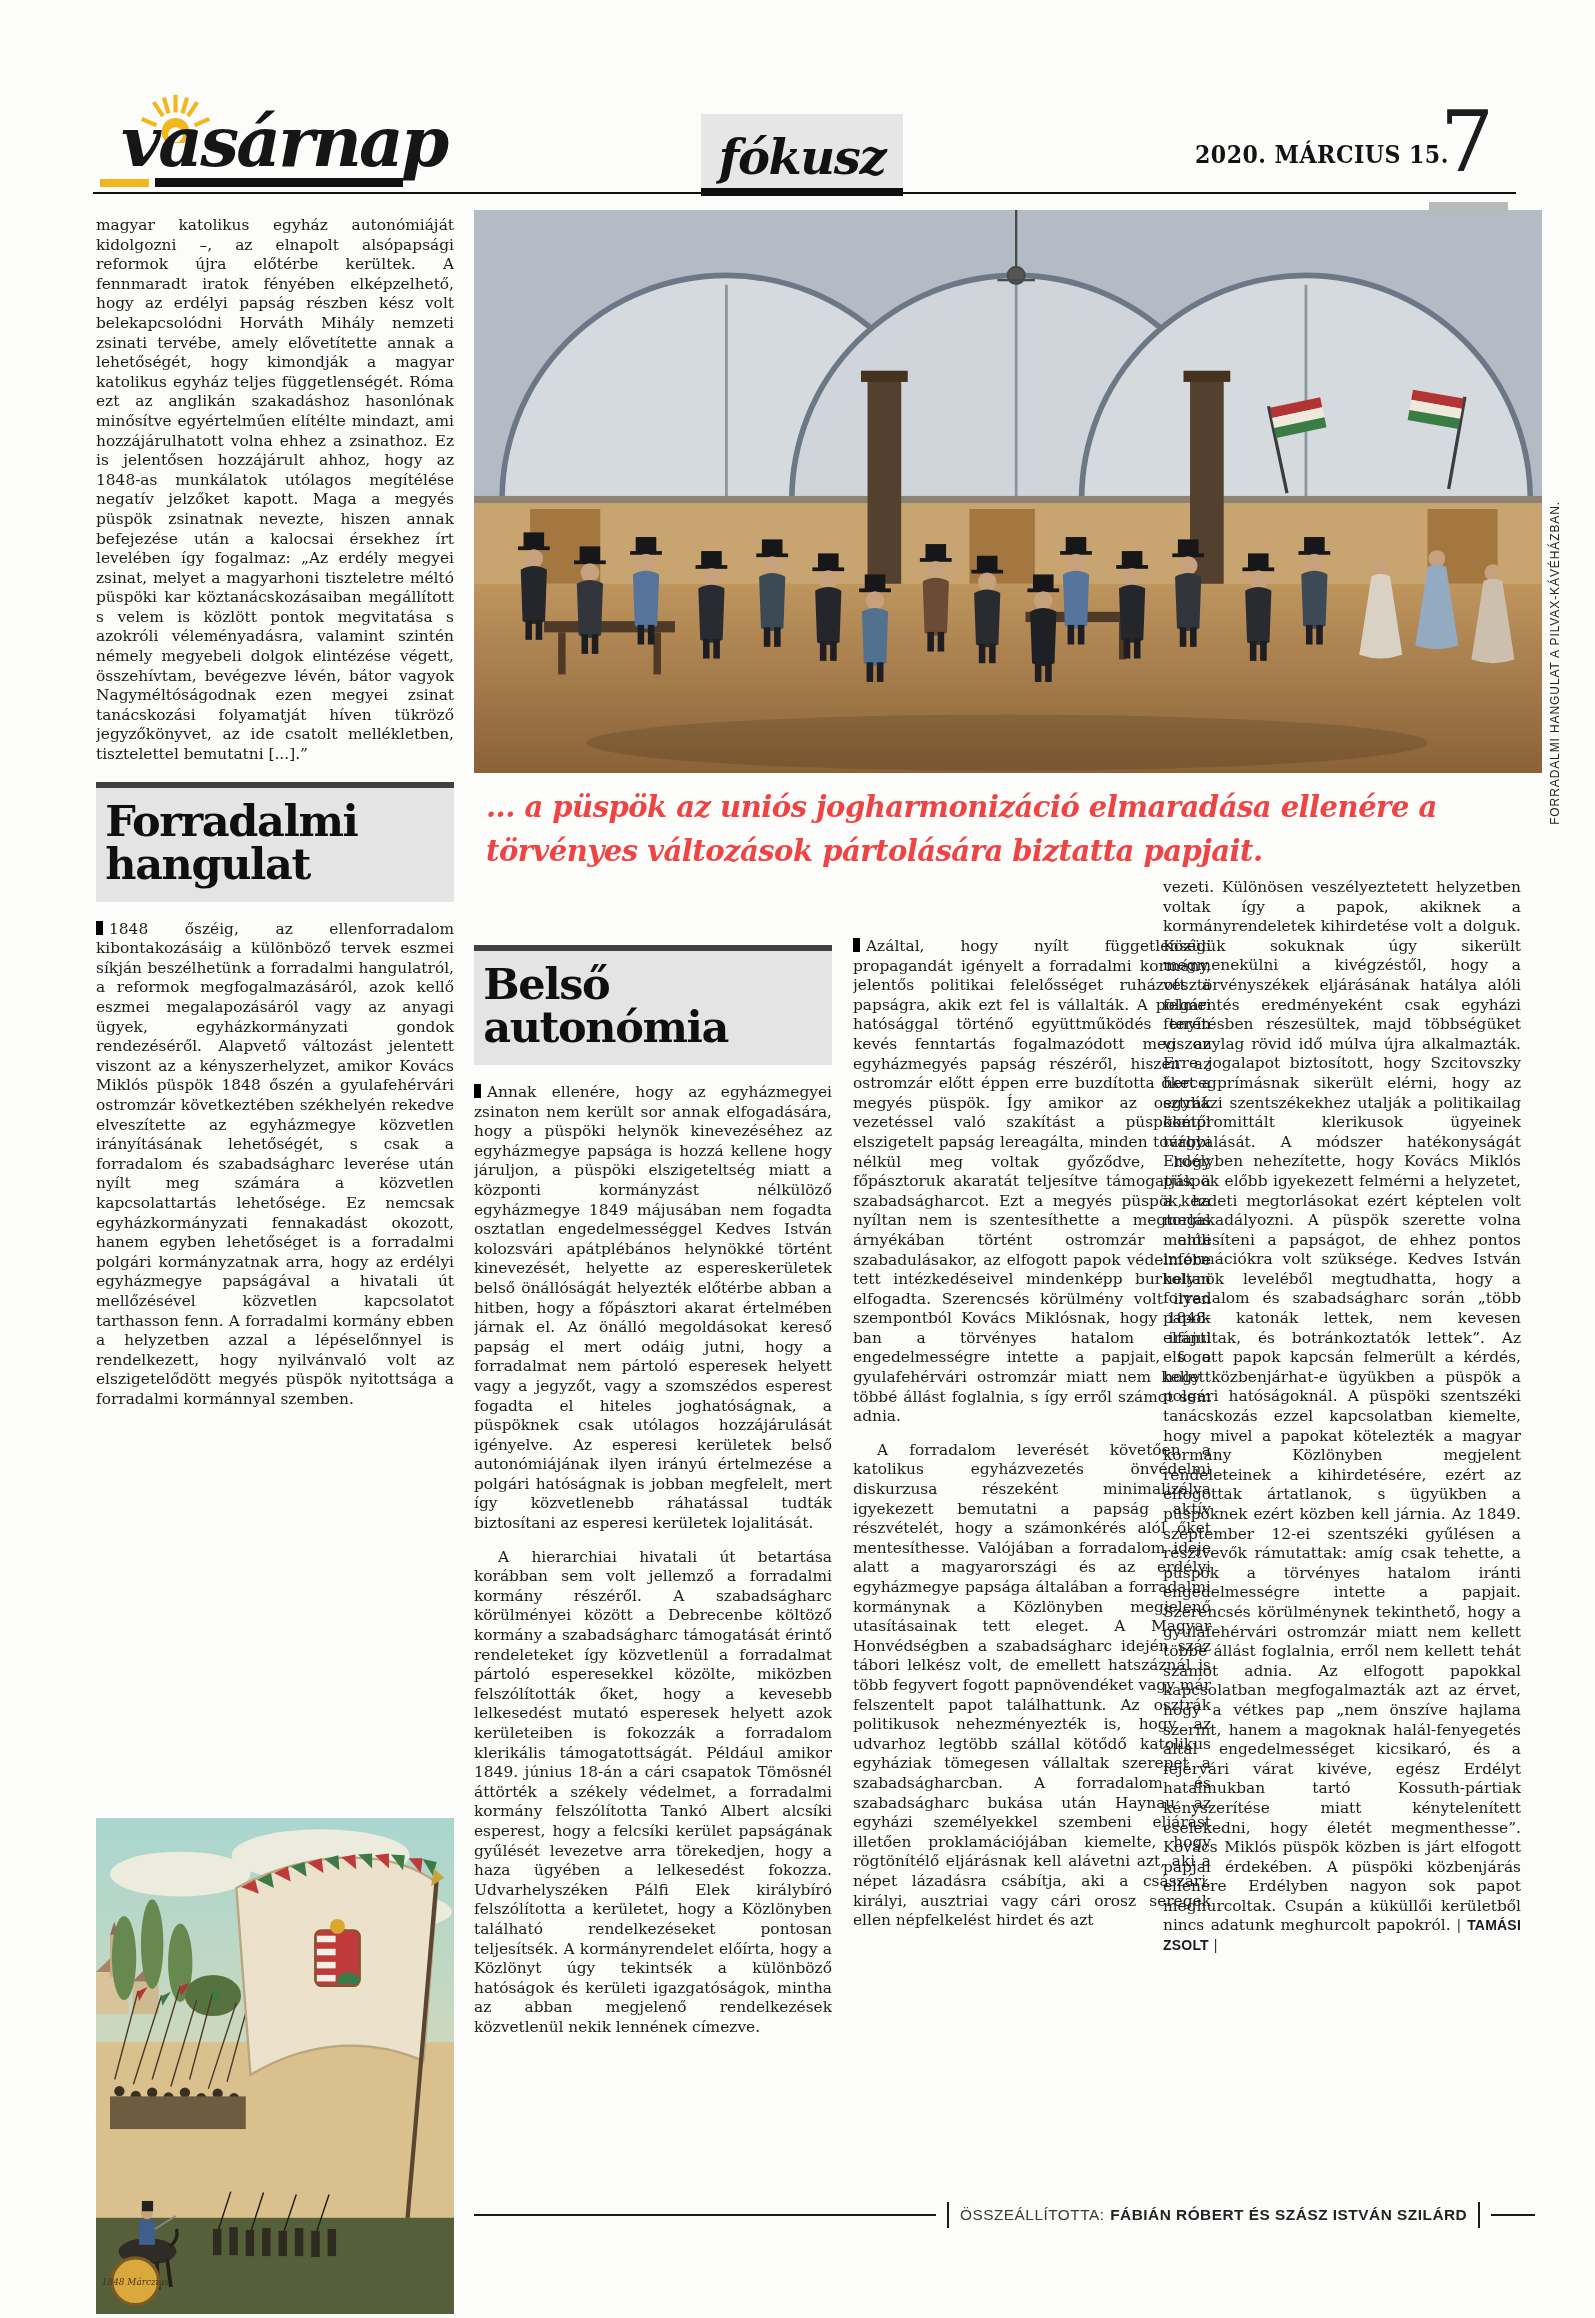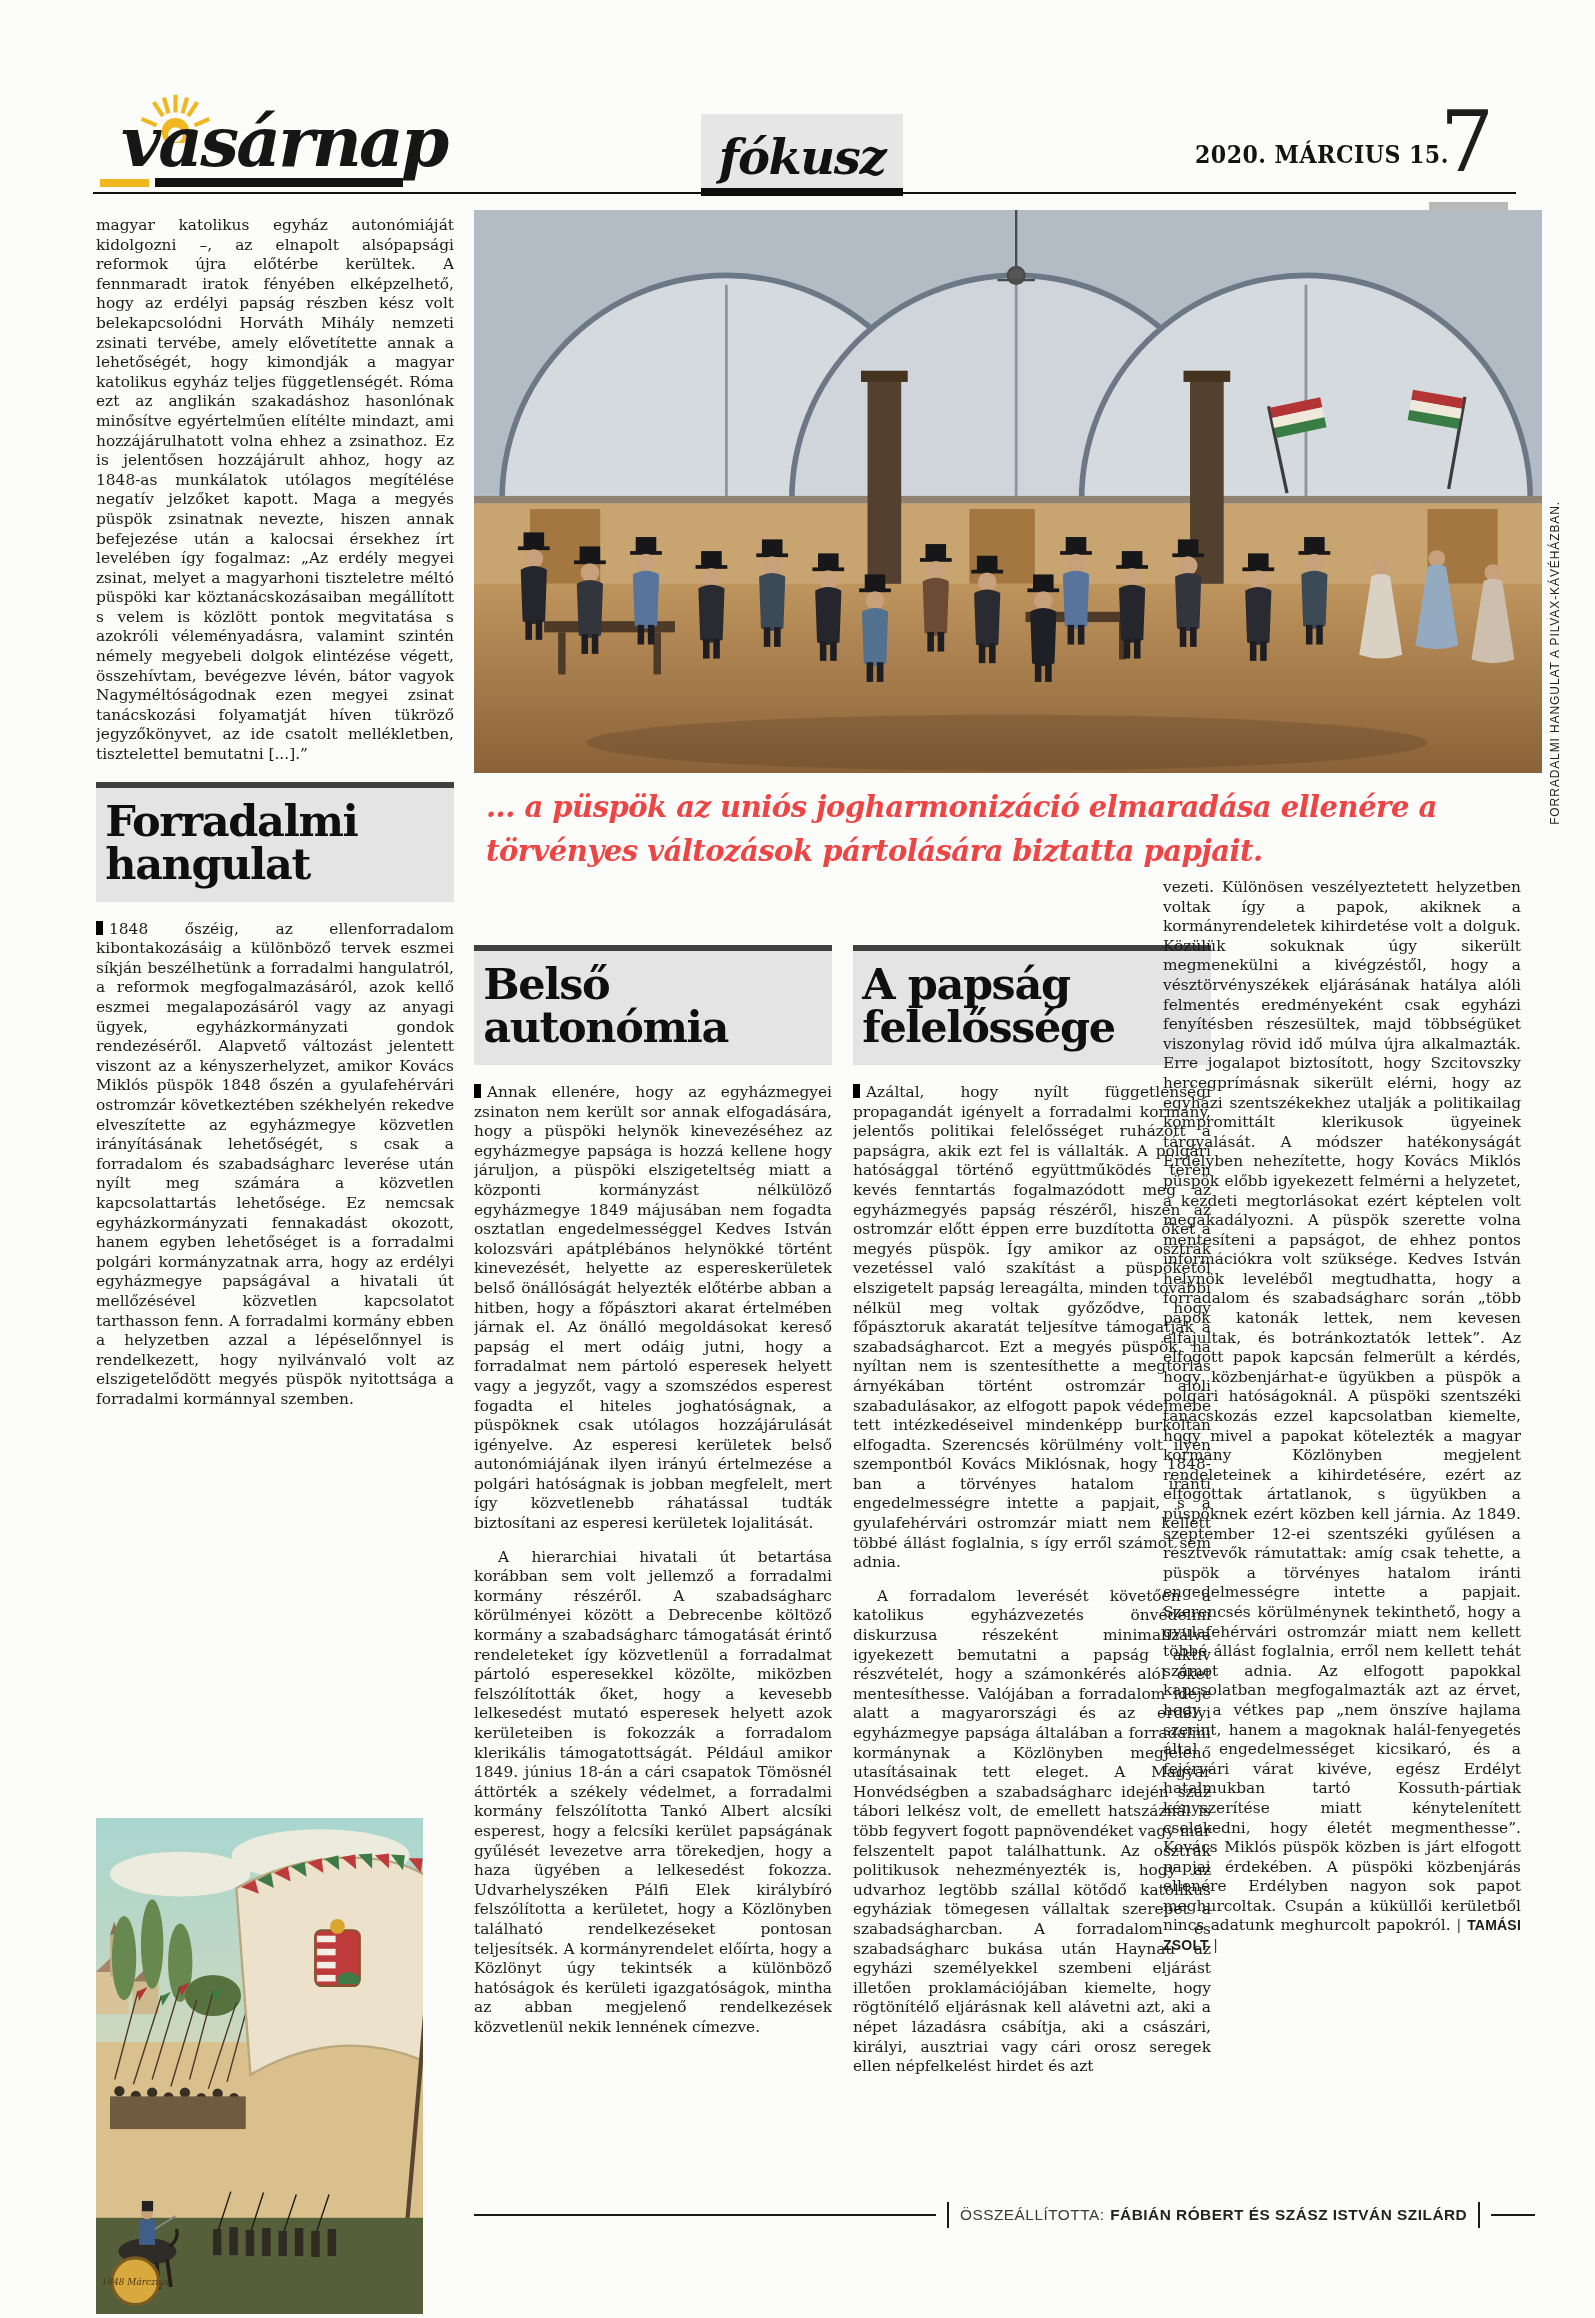--- a/index.html
+++ b/index.html
@@ -34,21 +34,21 @@
   #col3{left:853px;top:937px;max-height:1257px;overflow:hidden;}
   #col4{left:1163px;top:878px;max-height:1323px;overflow:hidden;}
   .headline{border-top:6px solid #404040;background:#e4e4e4;padding:12px 10.3px 16px 9.3px;
          margin:17px 0 18px 0;text-align:left;}
   #col2 .headline,#col3 .headline{margin-top:8px;}
   .headline h2{margin:0;font-size:43px;line-height:1.0;letter-spacing:-1.4px;font-weight:700;color:#0f0f0f;}
   .pmark{display:inline-block;width:6.5px;height:14px;background:#000;margin-right:6.5px;vertical-align:-0.9px;}
   .inline-author{font-family:"Liberation Sans",sans-serif;font-weight:700;font-size:14px;letter-spacing:0.2px;}
   .abar{font-weight:400;color:#333;}
   
-  .bottom-image{position:absolute;left:96px;top:1818px;width:327px;height:496px;overflow:hidden;}
+  .bottom-image{position:absolute;left:96px;top:1818px;width:358px;height:496px;overflow:hidden;}
   
   .footer{position:absolute;left:474px;top:2202px;width:1061px;display:flex;align-items:center;
          font-family:"Liberation Sans",sans-serif;font-size:15.4px;letter-spacing:0.5px;color:#222;}
   .footer .line{height:2.3px;background:#1a1a1a;flex:1;}
   .footer .line.short{flex:0 0 44px;}
   .footer .vbar{width:1.4px;height:26px;background:#1a1a1a;margin:0 11.2px;}
   .footer .names{font-weight:700;margin-left:5.6px;white-space:nowrap;}
   .footer .lab{color:#3a3a3a;white-space:nowrap;}
 </style>
 </head>
@@ -191,23 +191,20 @@
 
   <div class="col" id="col2">
     <div class="headline">
       <h2>Belső autonómia</h2>
     </div>
     <p><span class="pmark"></span><span>Annak ellenére, hogy az egyházmegyei zsinaton nem került sor annak elfogadására, hogy a püspöki helynök kinevezéséhez az egyházmegye papsága is hozzá kellene hogy járuljon, a püspöki elszigeteltség miatt a központi kormányzást nélkülöző egyházmegye 1849 májusában nem fogadta osztatlan engedelmességgel Kedves István kolozsvári apátplébános helynökké történt kinevezését, helyette az espereskerületek belső önállóságát helyezték előtérbe abban a hitben, hogy a főpásztori akarat értelmében járnak el. Az önálló megoldásokat kereső papság el mert odáig jutni, hogy a forradalmat nem pártoló esperesek helyett vagy a jegyzőt, vagy a szomszédos esperest fogadta el hiteles joghatóságnak, a püspöknek csak utólagos hozzájárulását igényelve. Az esperesi kerületek belső autonómiájának ilyen irányú értelmezése a polgári hatóságnak is jobban megfelelt, mert így közvetlenebb ráhatással tudták biztosítani az esperesi kerületek lojalitását.</span></p>
     <p>A hierarchiai hivatali út betartása korábban sem volt jellemző a forradalmi kormány részéről. A szabadságharc körülményei között a Debrecenbe költöző kormány a szabadságharc támogatását érintő rendeleteket így közvetlenül a forradalmat pártoló esperesekkel közölte, miközben felszólították őket, hogy a kevesebb lelkesedést mutató esperesek helyett azok kerületeiben is fokozzák a forradalom klerikális támogatottságát. Például amikor 1849. június 18-án a cári csapatok Tömösnél áttörték a székely védelmet, a forradalmi kormány felszólította Tankó Albert alcsíki esperest, hogy a felcsíki kerület papságának gyűlését levezetve arra törekedjen, hogy a haza ügyében a lelkesedést fokozza. Udvarhelyszéken Pálfi Elek királybíró felszólította a kerületet, hogy a Közlönyben található rendelkezéseket pontosan teljesítsék. A kormányrendelet előírta, hogy a Közlönyt úgy tekintsék a különböző hatóságok és kerületi igazgatóságok, mintha az abban megjelenő rendelkezések közvetlenül nekik lennének címezve.</p>
   </div>
 
   <div class="col" id="col3">
-    <div class="headline">
-      <h2>A papság felelőssége</h2>
-    </div>
     <p><span class="pmark"></span><span>Azáltal, hogy nyílt függetlenségi propagandát igényelt a forradalmi kormány, jelentős politikai felelősséget ruházott a papságra, akik ezt fel is vállalták. A polgári hatósággal történő együttműködés terén kevés fenntartás fogalmazódott meg az egyházmegyés papság részéről, hiszen az ostromzár előtt éppen erre buzdította őket a megyés püspök. Így amikor az osztrák vezetéssel való szakítást a püspökétől elszigetelt papság lereagálta, minden további nélkül meg voltak győződve, hogy főpásztoruk akaratát teljesítve támogatják a szabadságharcot. Ezt a megyés püspök, ha nyíltan nem is szentesíthette a megtorlás árnyékában történt ostromzár alóli szabadulásakor, az elfogott papok védelmébe tett intézkedéseivel mindenképp burkoltan elfogadta. Szerencsés körülmény volt ilyen szempontból Kovács Miklósnak, hogy 1848-ban a törvényes hatalom iránti engedelmességre intette a papjait, s a gyulafehérvári ostromzár miatt nem kellett többé állást foglalnia, s így erről számot sem adnia.</span></p>
     <p>A forradalom leverését követően a katolikus egyházvezetés önvédelmi diskurzusa részeként minimalizálva igyekezett bemutatni a papság aktív részvételét, hogy a számonkérés alól őket mentesíthesse. Valójában a forradalom ideje alatt a magyarországi és az erdélyi egyházmegye papsága általában a forradalmi kormánynak a Közlönyben megjelenő utasításainak tett eleget. A Magyar Honvédségben a szabadságharc idején száz tábori lelkész volt, de emellett hatszáznál is több fegyvert fogott papnövendéket vagy már felszentelt papot találhattunk. Az osztrák politikusok nehezményezték is, hogy az udvarhoz legtöbb szállal kötődő katolikus egyháziak tömegesen vállaltak szerepet a szabadságharcban. A forradalom és szabadságharc bukása után Haynau az egyházi személyekkel szembeni eljárást illetően proklamációjában kiemelte, hogy rögtönítélő eljárásnak kell alávetni azt, aki a népet lázadásra csábítja, aki a császári, királyi, ausztriai vagy cári orosz seregek ellen népfelkelést hirdet és azt</p>
   </div>
 
   <div class="col" id="col4">
     <p><span>vezeti. Különösen veszélyeztetett helyzetben voltak így a papok, akiknek a kormányrendeletek kihirdetése volt a dolguk. Közülük sokuknak úgy sikerült megmenekülni a kivégzéstől, hogy a vésztörvényszékek eljárásának hatálya alóli felmentés eredményeként csak egyházi fenyítésben részesültek, majd többségüket viszonylag rövid idő múlva újra alkalmazták. Erre jogalapot biztosított, hogy Szcitovszky hercegprímásnak sikerült elérni, hogy az egyházi szentszékekhez utalják a politikailag kompromittált klerikusok ügyeinek tárgyalását. A módszer hatékonyságát Erdélyben nehezítette, hogy Kovács Miklós püspök előbb igyekezett felmérni a helyzetet, a kezdeti megtorlásokat ezért képtelen volt megakadályozni. A püspök szerette volna mentesíteni a papságot, de ehhez pontos információkra volt szüksége. Kedves István helynök leveléből megtudhatta, hogy a forradalom és szabadságharc során „több papok katonák lettek, nem kevesen elfajultak, és botránkoztatók lettek”. Az elfogott papok kapcsán felmerült a kérdés, hogy közbenjárhat-e ügyükben a püspök a polgári hatóságoknál. A püspöki szentszéki tanácskozás ezzel kapcsolatban kiemelte, hogy mivel a papokat kötelezték a magyar kormány Közlönyben megjelent rendeleteinek a kihirdetésére, ezért az elfogottak ártatlanok, s ügyükben a püspöknek ezért közben kell járnia. Az 1849. szeptember 12-ei szentszéki gyűlésen a résztvevők rámutattak: amíg csak tehette, a püspök a törvényes hatalom iránti engedelmességre intette a papjait. Szerencsés körülménynek tekinthető, hogy a gyulafehérvári ostromzár miatt nem kellett többé állást foglalnia, erről nem kellett tehát számot adnia. Az elfogott papokkal kapcsolatban megfogalmazták azt az érvet, hogy a vétkes pap „nem önszíve hajlama szerint, hanem a magoknak halál-fenyegetés által engedelmességet kicsikaró, és a fejérvári várat kivéve, egész Erdélyt hatalmukban tartó Kossuth-pártiak kényszerítése miatt kénytelenített cselekedni, hogy életét megmenthesse”. Kovács Miklós püspök közben is járt elfogott papjai érdekében. A püspöki közbenjárás ellenére Erdélyben nagyon sok papot meghurcoltak. Csupán a küküllői kerületből nincs adatunk meghurcolt papokról.</span>
       <span class="inline-author abar">|</span>
       <span class="inline-author">TAMÁSI ZSOLT</span>
       <span class="inline-author abar">|</span>
     </p>

